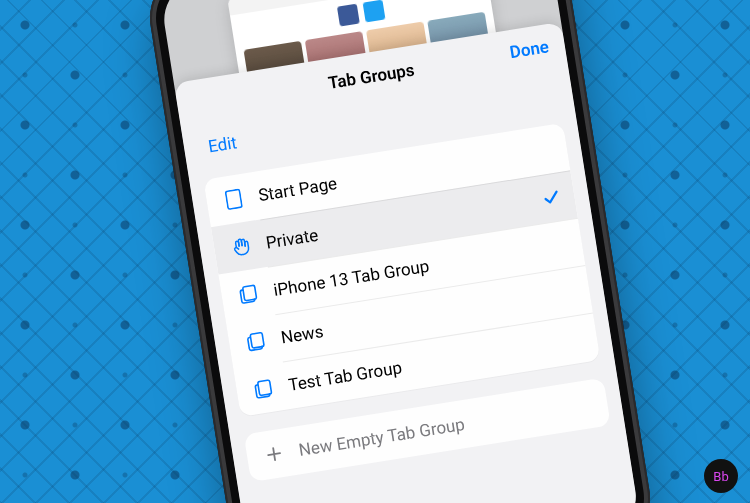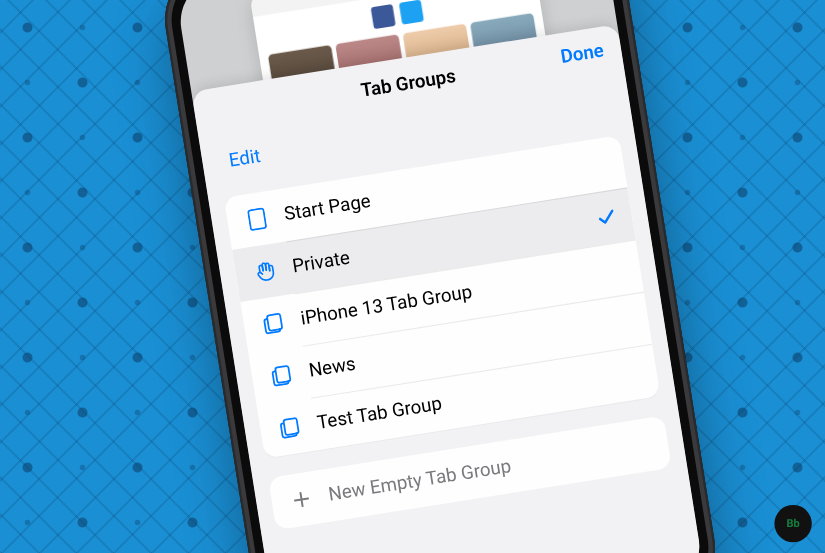--- a/index.html
+++ b/index.html
@@ -34,23 +34,23 @@
 
     
     .watermark {
       position: absolute;
       right: 12px;
       bottom: 10px;
       width: 34px;
       height: 34px;
       border-radius: 50%;
       background: #111;
-      color: #15803d;
-      font-weight: 700;
-      font-size: 10px;
+      color: #d946ef;
+      font-weight: 400;
+      font-size: 13px;
       display: flex;
       align-items: center;
       justify-content: center;
     }
 
     
     .phone {
       position: absolute;
       width: 420px;
       height: 640px;

